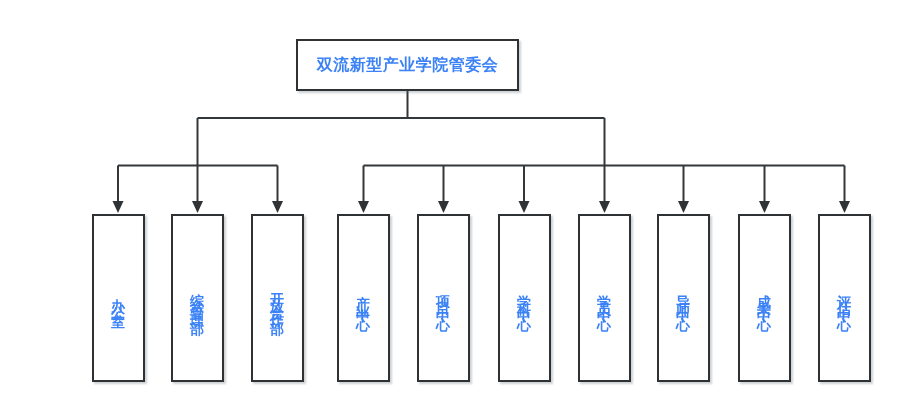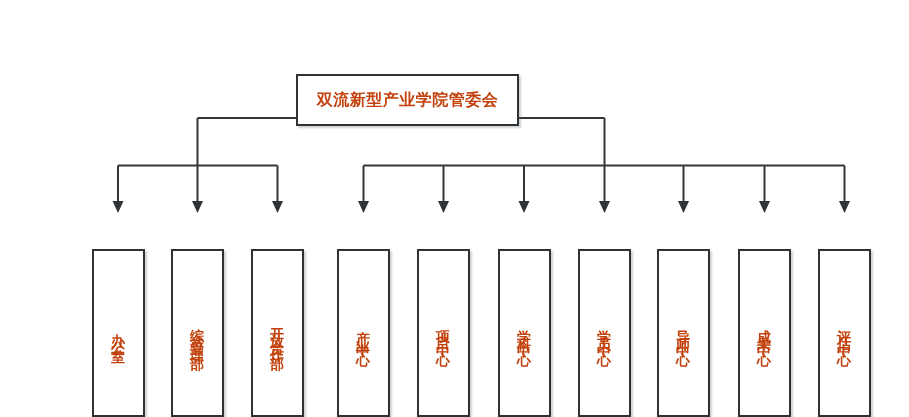--- a/index.html
+++ b/index.html
@@ -24,22 +24,21 @@
   }
   .node {
     position: absolute;
     box-sizing: border-box;
     background: #ffffff;
     border: 2px solid #2e3235;
     box-shadow: 2px 2px 2px rgba(90,100,110,0.30);
     display: flex;
     align-items: center;
     justify-content: center;
-    color: #c2410c;
-    margin-top: 35px;
+    color: #3b82f6;
   }
   .root-node {
     left: 296px;
     top: 39px;
     width: 223px;
     height: 52px;
   }
   .root-label {
     font-size: 16px;
     font-weight: 600;

